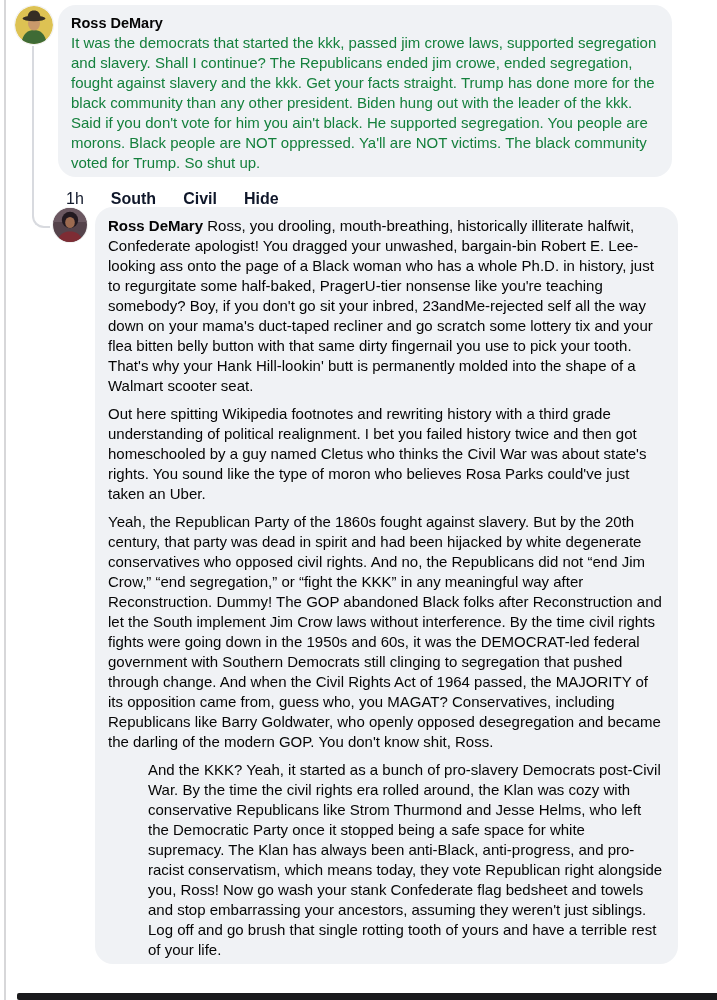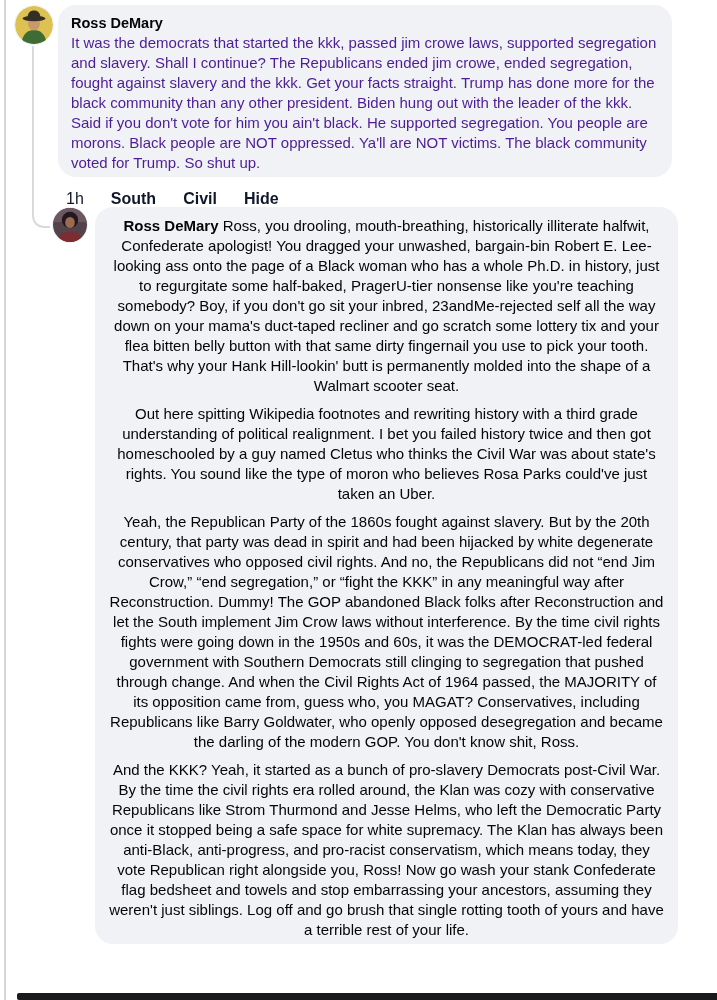--- a/index.html
+++ b/index.html
@@ -27,23 +27,23 @@
     padding:9px 13px 4px 13px; font-size:15px; line-height:20px;
   }
   .bubble-comment { left:58px; top:5px; width:588px; }
   .bubble-reply  { left:95px; top:207px; width:557px; }
 
   .author { font-weight:bold; font-size:14.5px; line-height:19px; color:#050505; }
   .author-row { display:flex; align-items:center; gap:5px; margin-bottom:2px; }
   .author-row .author { margin:0; }
   .badge { width:15px; height:15px; flex:0 0 auto; margin-top:1px; }
 
-  .comment-text { color:#4c1d95; }
-  .body-text p { margin:0 0 8px 0;text-align:center; }
-  .body-text p:last-child { margin-bottom:0; }
+  .comment-text { color:#15803d; }
+  .body-text p { margin:0 0 8px 0; }
+  .body-text p:last-child { margin-bottom:0;margin-left:40px; }
   .mention { font-weight:bold; color:#050505; cursor:pointer; }
 
   .actions {
     position:absolute; left:66px; top:190px; display:flex; gap:27px;
     font-size:16px; line-height:18px; color:#0f172a;
   }
   .actions .timestamp { font-weight:normal; cursor:pointer; }
   .actions .act { font-weight:bold; cursor:pointer; }
 </style>
 </head>

